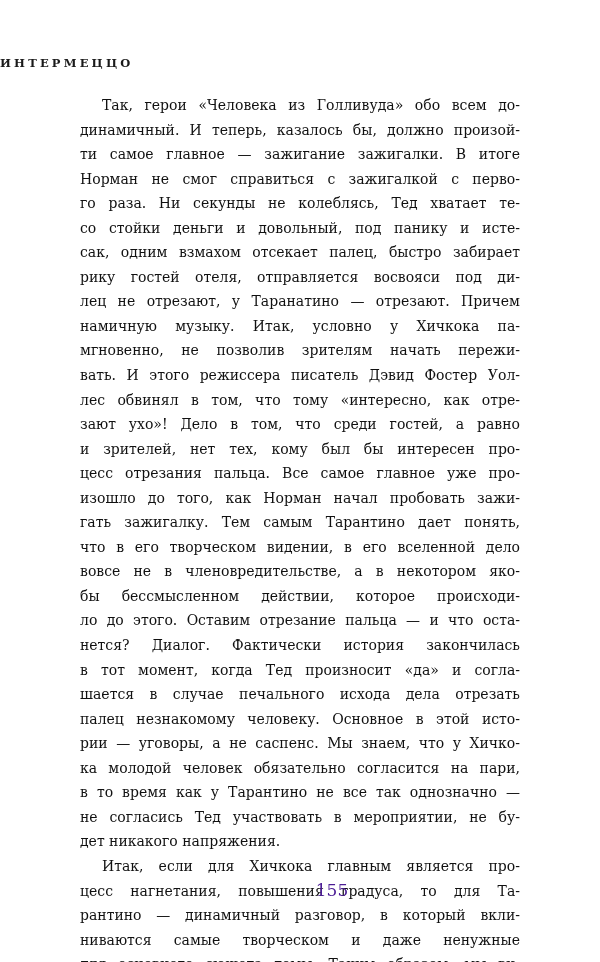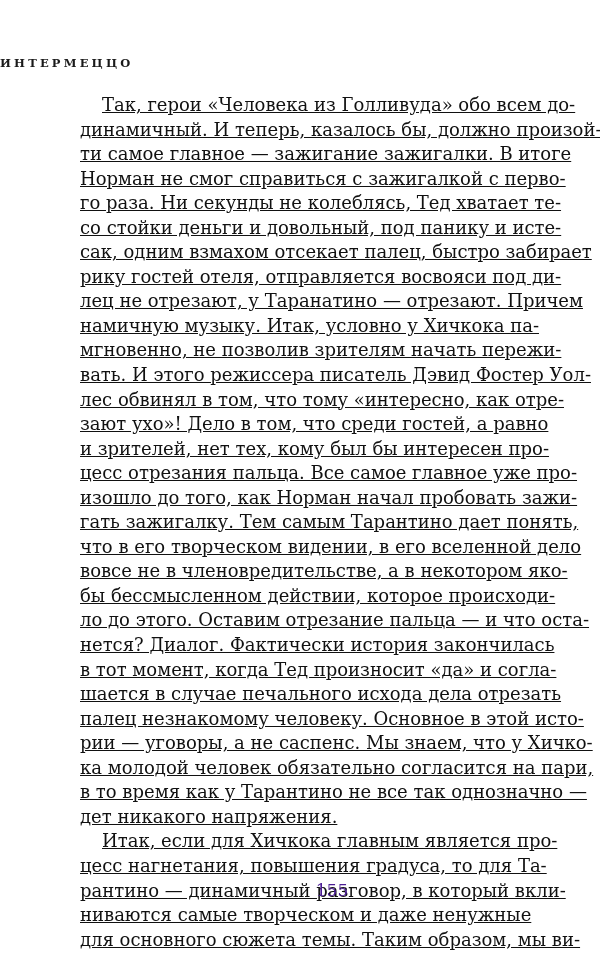--- a/index.html
+++ b/index.html
@@ -1,22 +1,22 @@
 <!DOCTYPE html>
 <html><head>
 <meta charset="utf-8">
 <style>
   html, body { margin: 0; padding: 0; background: #ffffff; }
   body { width: 600px; height: 962px; position: relative; overflow: hidden;
          font-family: "DejaVu Serif", "Liberation Serif", serif; color: #111; }
   .header { position: absolute; top: 56px; left: 0; width: 600px; text-align: left;
             font-size: 11.5px; font-weight: bold; letter-spacing: 3.2px; color: #1a1a1a; }
   .body { position: absolute; top: 93px; left: 80px; width: 440px; }
-  .line { height: 24.55px; line-height: 24.55px; font-size: 18px; white-space: nowrap;
-          text-align: justify; text-align-last: justify; text-decoration: underline; }
+  .line { height: 24.55px; line-height: 24.55px; font-size: 14px; white-space: nowrap;
+          text-align: justify; text-align-last: justify; }
   .line.last { text-align-last: left; }
   .line.indent { padding-left: 22px; }
   .pagenum { position: absolute; top: 880px; left: 0; width: 600px; text-align: center;
              font-size: 17px; color: #4c1d95; padding-left: 32px; }
 </style>
 </head>
 <body>
 
 <div class="header">ИНТЕРМЕЦЦО</div>
 
@@ -44,20 +44,21 @@
     <div class="line">вовсе не в членовредительстве, а в некотором яко-</div>
     <div class="line">бы бессмысленном действии, которое происходи-</div>
     <div class="line">ло до этого. Оставим отрезание пальца — и что оста-</div>
     <div class="line">нется? Диалог. Фактически история закончилась</div>
     <div class="line">в тот момент, когда Тед произносит «да» и согла-</div>
     <div class="line">шается в случае печального исхода дела отрезать</div>
     <div class="line">палец незнакомому человеку. Основное в этой исто-</div>
     <div class="line">рии — уговоры, а не саспенс. Мы знаем, что у Хичко-</div>
     <div class="line">ка молодой человек обязательно согласится на пари,</div>
     <div class="line">в то время как у Тарантино не все так однозначно —</div>
+    <div class="line">не согласись Тед участвовать в мероприятии, не бу-</div>
     <div class="line last">дет никакого напряжения.</div>
   </div>
   <div>
     <div class="line indent">Итак, если для Хичкока главным является про-</div>
     <div class="line">цесс нагнетания, повышения градуса, то для Та-</div>
     <div class="line">рантино — динамичный разговор, в который вкли-</div>
     <div class="line">ниваются самые творческом и даже ненужные</div>
     <div class="line">для основного сюжета темы. Таким образом, мы ви-</div>
   </div>
 </div>

